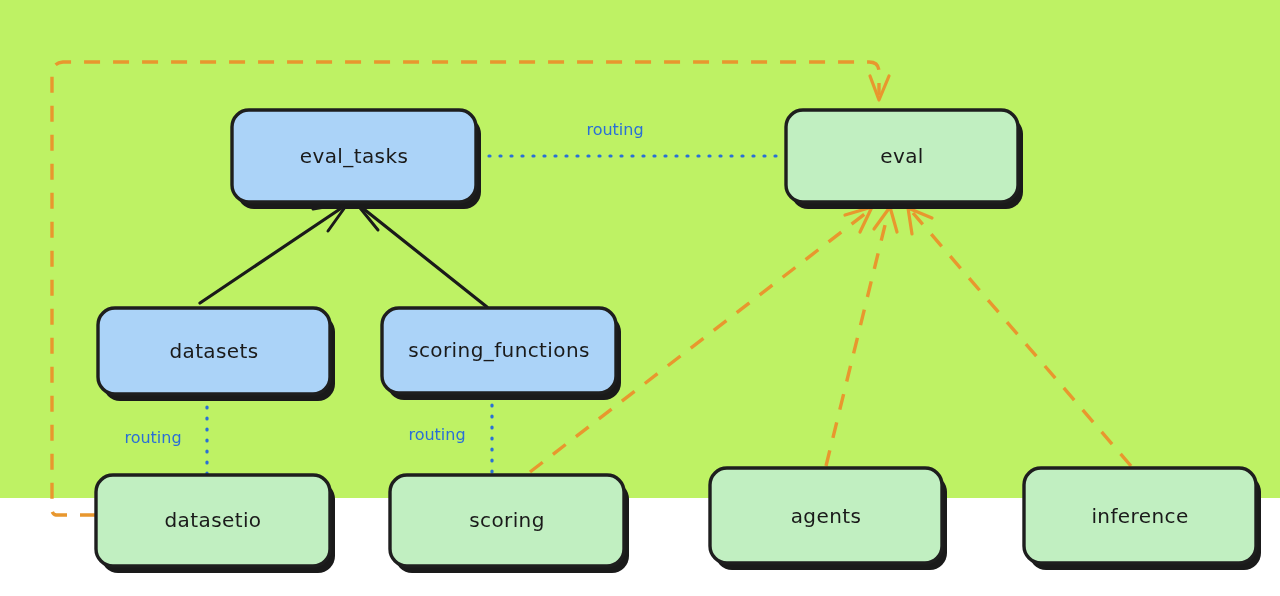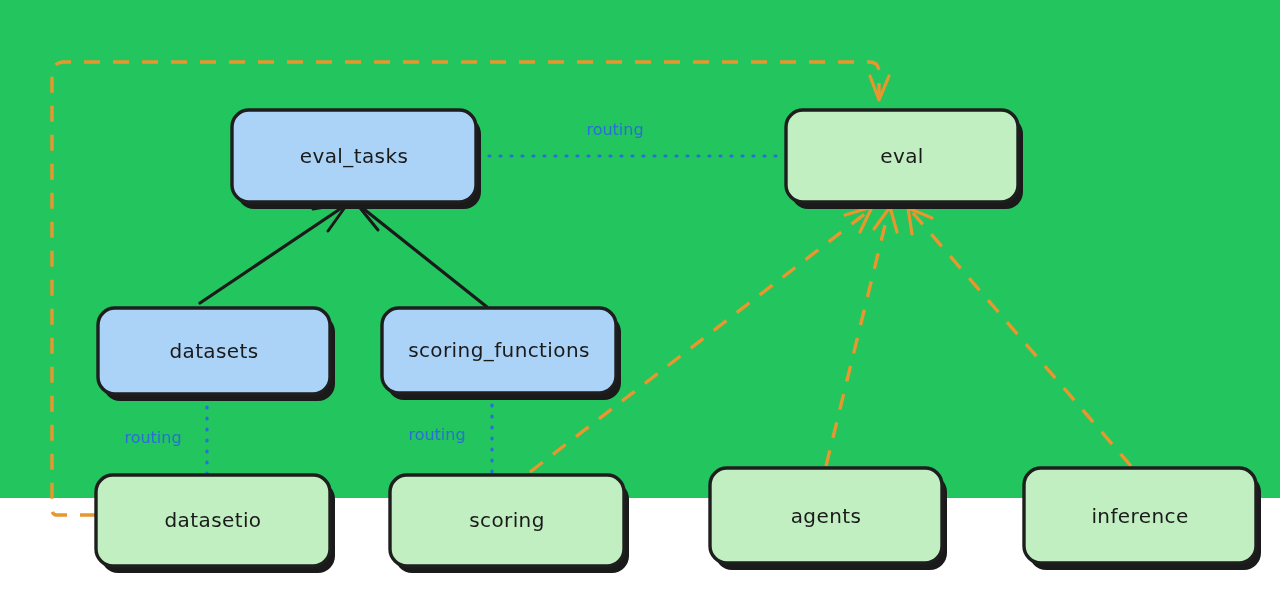--- a/index.html
+++ b/index.html
@@ -10,21 +10,21 @@
   body {
     width: 1280px;
     height: 596px;
     overflow: hidden;
     font-family: "DejaVu Sans", sans-serif;
   }
   #diagram-root {
     position: relative;
     width: 1280px;
     height: 498px;
-    background: #22c55e;
+    background: #bef264;
   }
   svg#diagram-svg {
     display: block;
     width: 1280px;
     height: 596px;
   }
   .node-shadow {
     fill: #1a1a1a;
     opacity: 1;
   }

